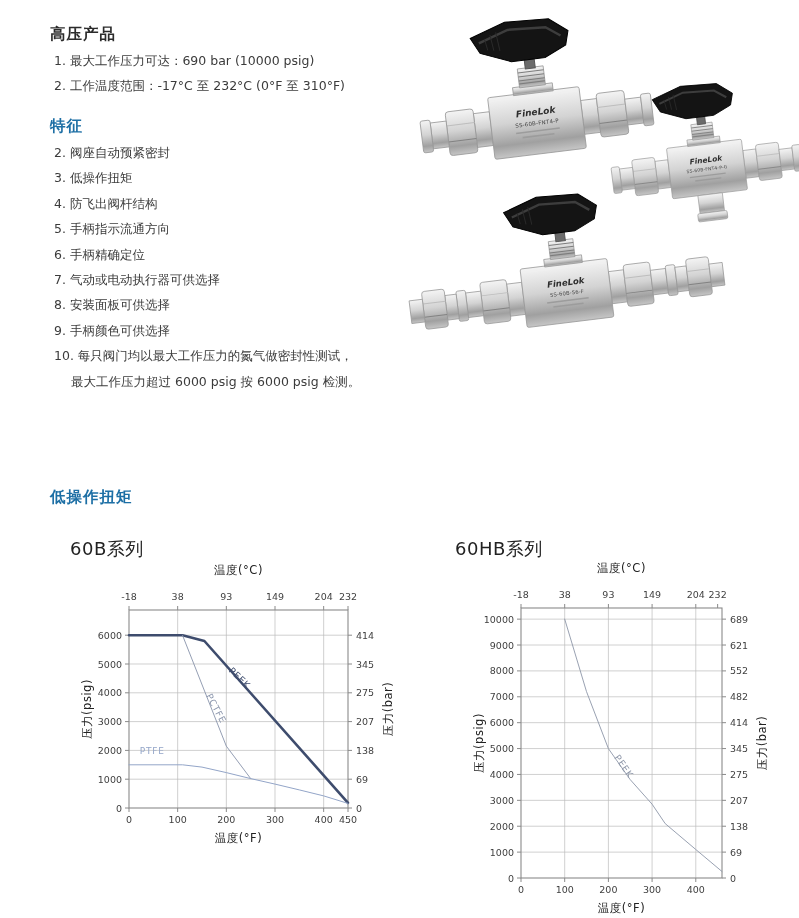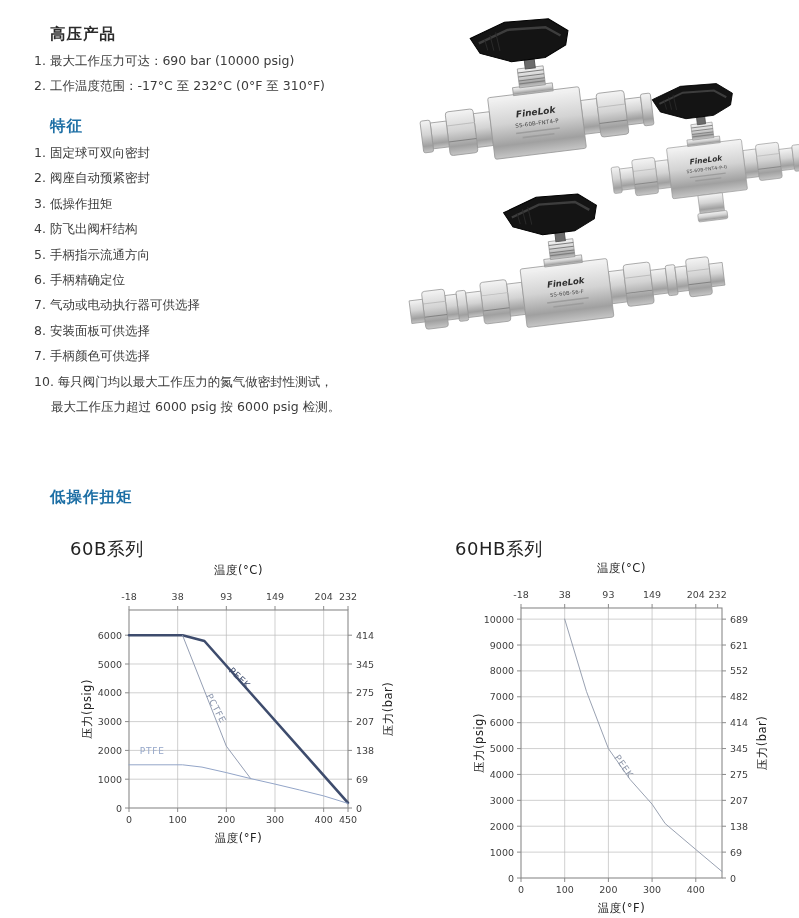--- a/index.html
+++ b/index.html
@@ -1,21 +1,21 @@
 <!DOCTYPE html>
 <html><head>
 <meta charset="utf-8">
 <style>
   html,body{margin:0;padding:0;}
   body{background:#fff;font-family:"DejaVu Sans","Liberation Sans",sans-serif;}
   .page{position:relative;width:799px;height:918px;background:#ffffff;overflow:hidden;margin-left:22px;}
   .heading{position:absolute;left:28px;font-size:15.5px;font-weight:bold;letter-spacing:1px;white-space:nowrap;}
   .heading.black{color:#2b2b2b;}
   .heading.blue{color:#1d6fa5;font-family:Liberation Serif, serif;}
-  .textblock{position:absolute;left:12px;color:#3b3b3b;}
+  .textblock{position:absolute;left:32px;color:#3b3b3b;}
   .li{font-size:12.5px;line-height:25.4px;white-space:nowrap;color:#3b3b3b;}
   .cont{margin-left:17px;}
   .chart-title{position:absolute;top:537px;font-size:18px;color:#222;letter-spacing:0.5px;white-space:nowrap;}
   svg{position:absolute;display:block;}
   #valves{left:385px;top:5px;}
   #chart0{left:40px;top:535px;}
   #chart1{left:425px;top:535px;}
   .tick{font-size:9.5px;fill:#3f3f3f;}
   .atitle{font-size:11.5px;fill:#222;letter-spacing:0.5px;}
   .slabel{font-size:9px;letter-spacing:0.8px;}
@@ -29,29 +29,28 @@
 
   <div class="heading black" style="top:24px">高压产品</div>
   <div class="textblock" style="top:48px" id="hp-list">
       <div class="li">1. 最大工作压力可达：690 bar (10000 psig)</div>
       <div class="li">2. 工作温度范围：-17°C 至 232°C (0°F 至 310°F)</div>
     </div>
 
   <div class="heading blue" style="top:116px">特征</div>
   <div class="textblock" style="top:140px">
     <div id="feat-list">
-        <div class="li">1. 固定球可双向密封</div>
         <div class="li">2. 阀座自动预紧密封</div>
         <div class="li">3. 低操作扭矩</div>
         <div class="li">4. 防飞出阀杆结构</div>
         <div class="li">5. 手柄指示流通方向</div>
         <div class="li">6. 手柄精确定位</div>
         <div class="li">7. 气动或电动执行器可供选择</div>
         <div class="li">8. 安装面板可供选择</div>
-        <div class="li">7. 手柄颜色可供选择</div>
+        <div class="li">9. 手柄颜色可供选择</div>
         <div class="li">10. 每只阀门均以最大工作压力的氮气做密封性测试，</div>
       </div>
     <div class="li cont">最大工作压力超过 6000 psig 按 6000 psig 检测。</div>
   </div>
 
   <svg id="valves" width="412" height="335" viewBox="0 0 412 335">
   <defs>
     <linearGradient id="met" x1="0" y1="0" x2="0" y2="1">
       <stop offset="0" stop-color="#f4f4f4"></stop>
       <stop offset="0.45" stop-color="#d3d3d3"></stop>

